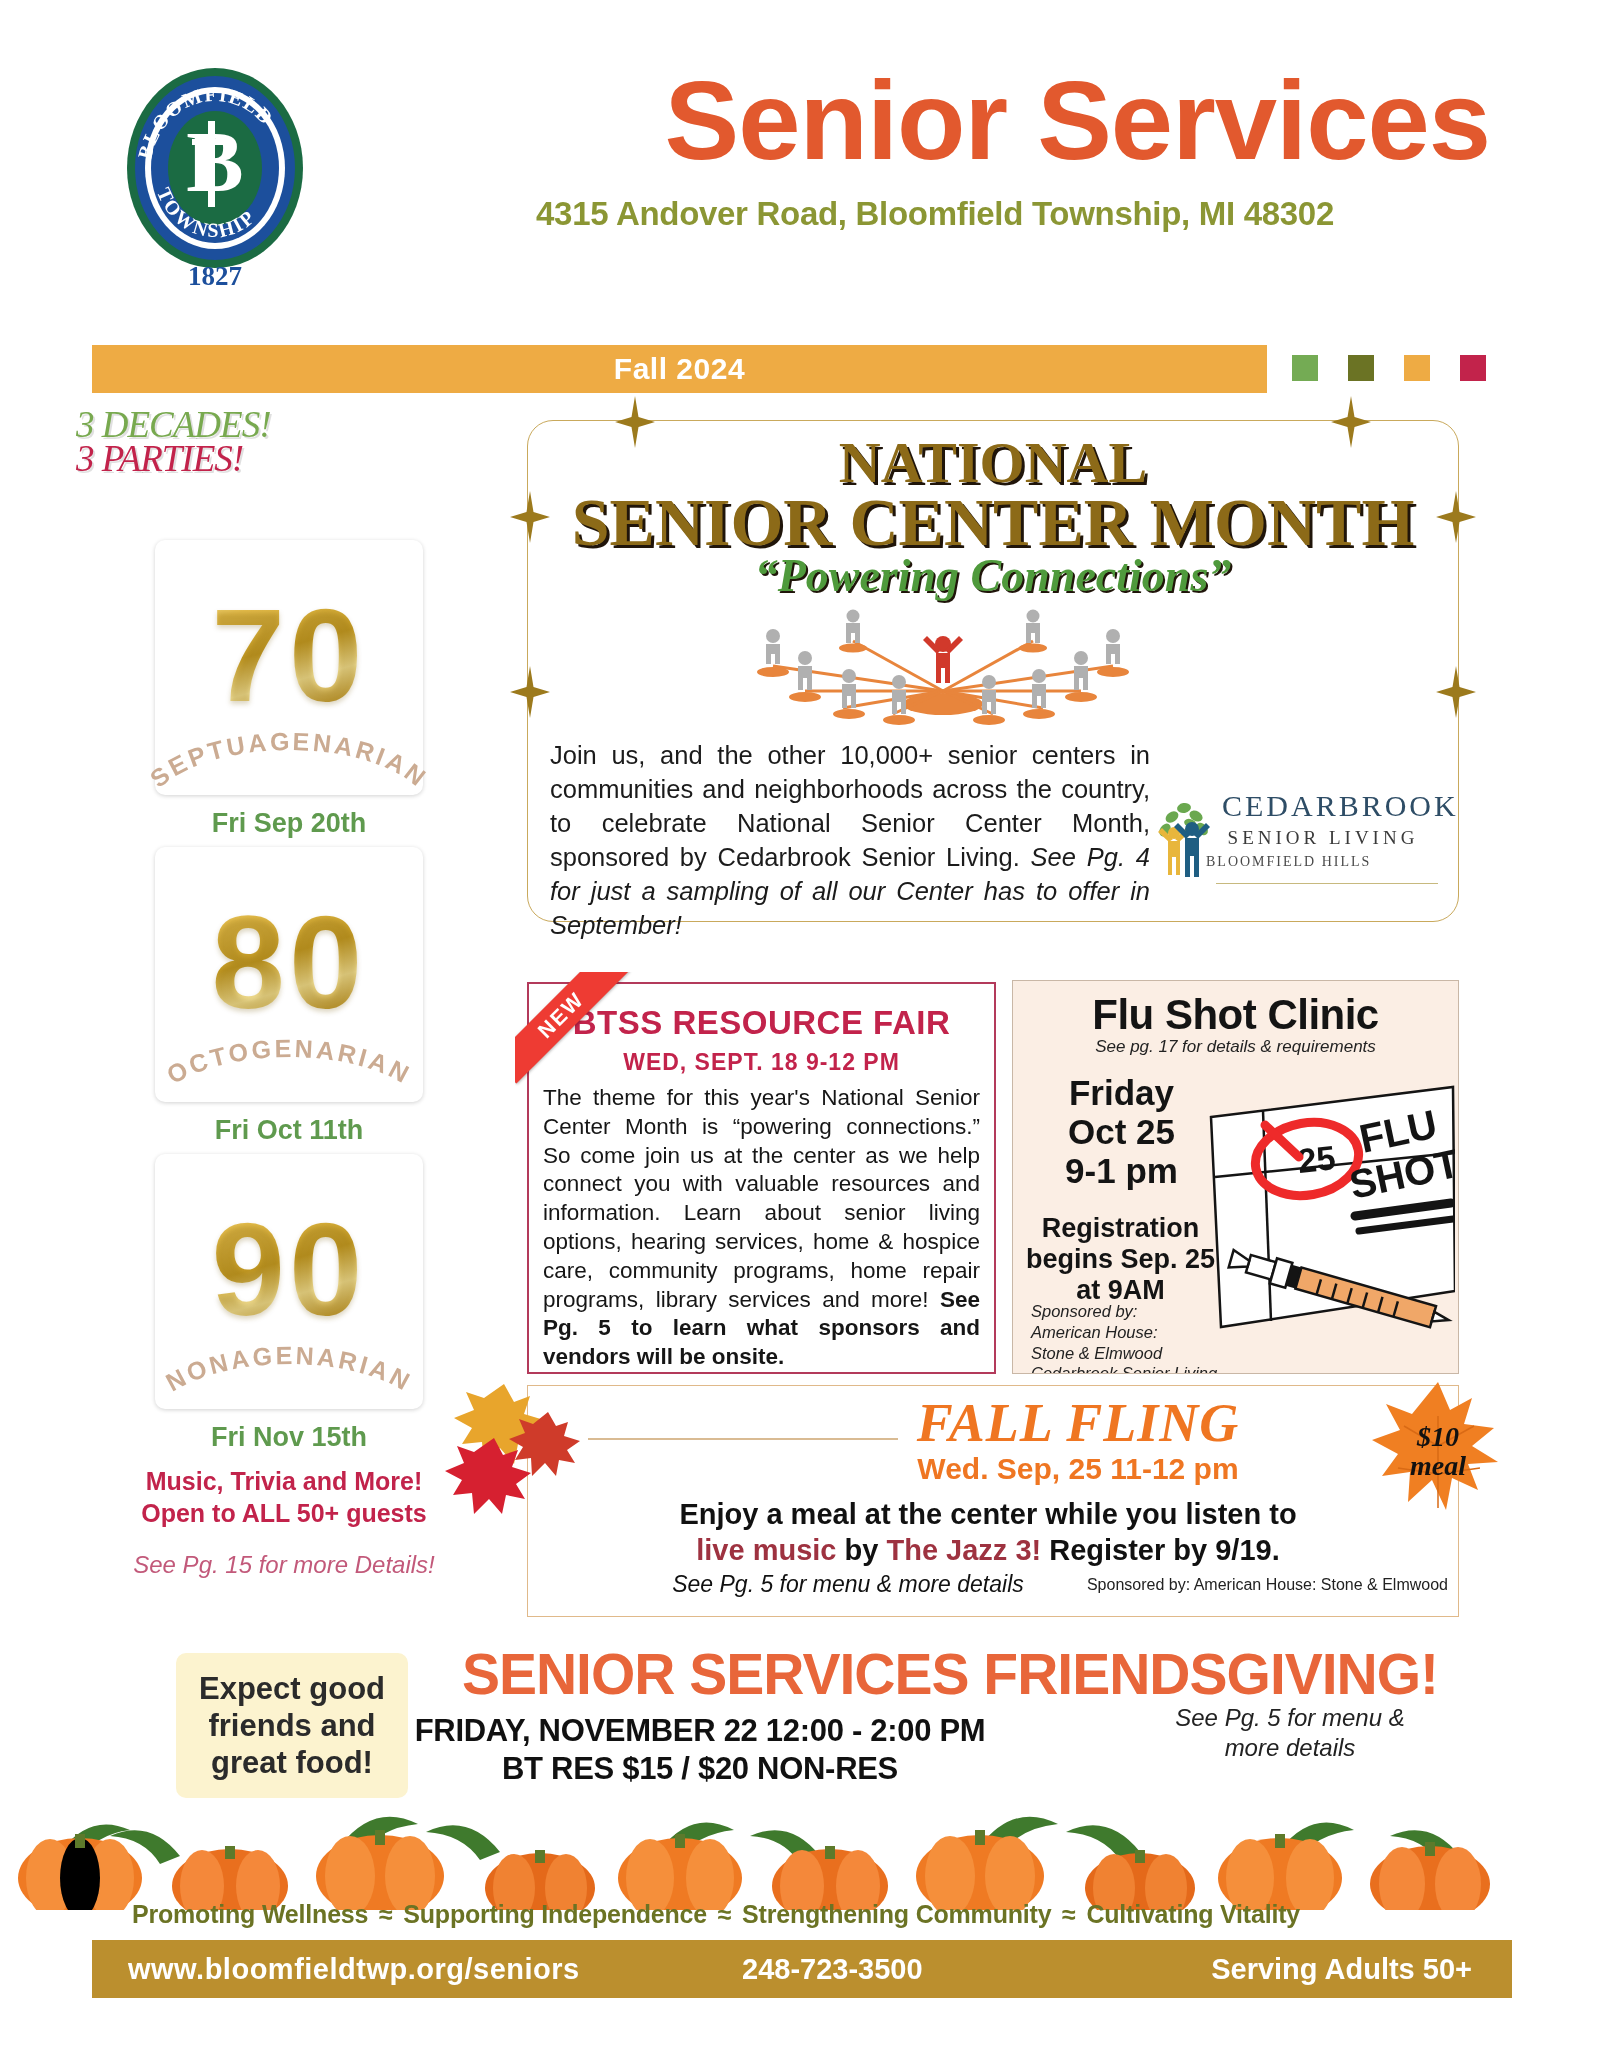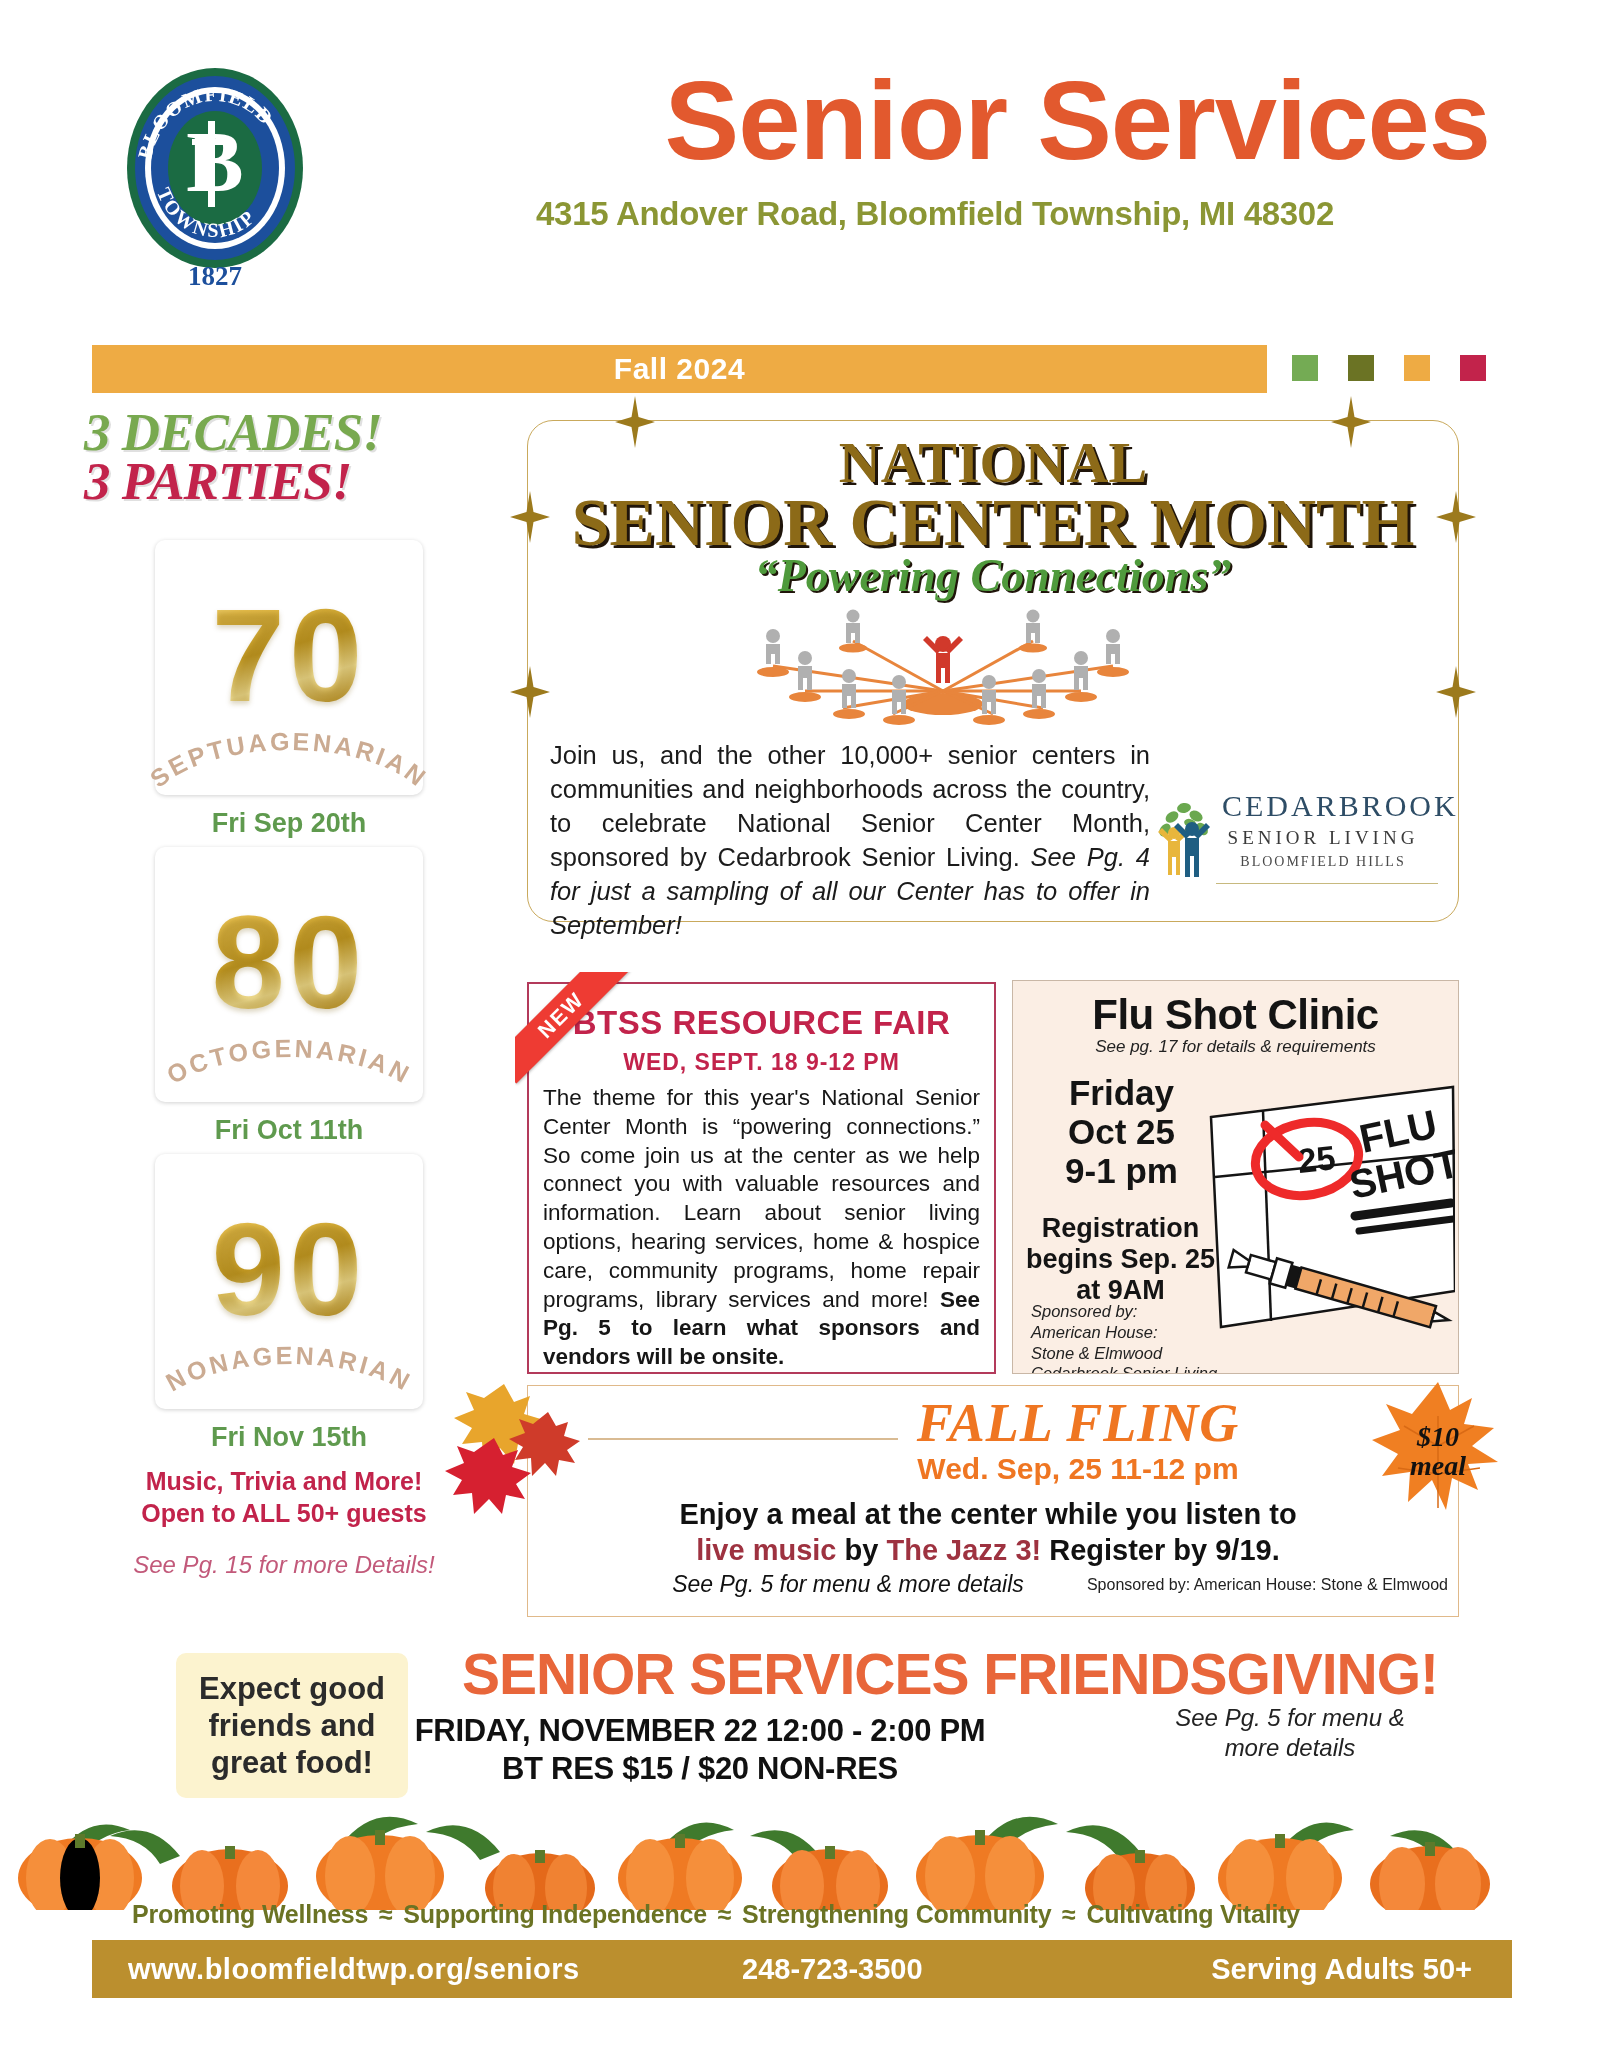--- a/index.html
+++ b/index.html
@@ -35,23 +35,23 @@
     color:#ffffff;font-size:30px;font-weight:bold;letter-spacing:0.5px;
   }
   .sq{position:absolute;top:355px;width:26px;height:26px;}
   .sq1{left:1292px;background:#74ab54;}
   .sq2{left:1348px;background:#6b7324;}
   .sq3{left:1404px;background:#eeab44;}
   .sq4{left:1460px;background:#c2234b;}
 
   
   .decades{
-    position:absolute;left:84px;top:408px;width:420px;
+    position:absolute;left:76px;top:408px;width:420px;
     font-family:"Liberation Serif", serif;
-    font-weight:bold;font-style:italic;font-size:53px;line-height:0.93;
+    font-weight:normal;font-style:italic;font-size:37px;line-height:0.93;
     letter-spacing:-1px;
   }
   .decades .l1{color:#78a94f;display:block;text-shadow:2px 2px 0 rgba(0,0,0,.12);}
   .decades .l2{color:#c2234b;display:block;text-shadow:2px 2px 0 rgba(0,0,0,.12);}
 
   
   .balloons{position:absolute;left:155px;top:540px;width:290px;}
   .bcard{position:relative;width:268px;height:255px;margin-bottom:6px;}
   .bphoto{
     position:absolute;inset:0;border-radius:10px;
@@ -132,21 +132,21 @@
   .cedar .cname{
     font-family:"Liberation Serif", serif;font-size:30px;color:#2e4d66;
     letter-spacing:3px;line-height:1;padding-left:72px;
   }
   .cedar .csub{
     font-family:"Liberation Serif", serif;font-size:19px;color:#3a3a3a;
     letter-spacing:4px;text-align:center;margin-top:6px;padding-left:56px;
   }
   .cedar .ccity{
     font-family:"Liberation Serif", serif;font-size:14px;color:#4a4a4a;
-    letter-spacing:2px;text-align:center;margin-top:5px;padding-left:56px;
+    letter-spacing:2px;margin-top:5px;padding-left:56px;
   }
   .cedar .cline{
     position:absolute;left:66px;right:2px;bottom:12px;height:1px;background:#c7b97e;
   }
   .cedar .clogo{position:absolute;left:0;top:8px;width:66px;height:80px;}
   .cedar .clogo svg{width:100%;height:100%;}
 
   
   .btss{
     position:absolute;left:527px;top:982px;width:465px;height:388px;

